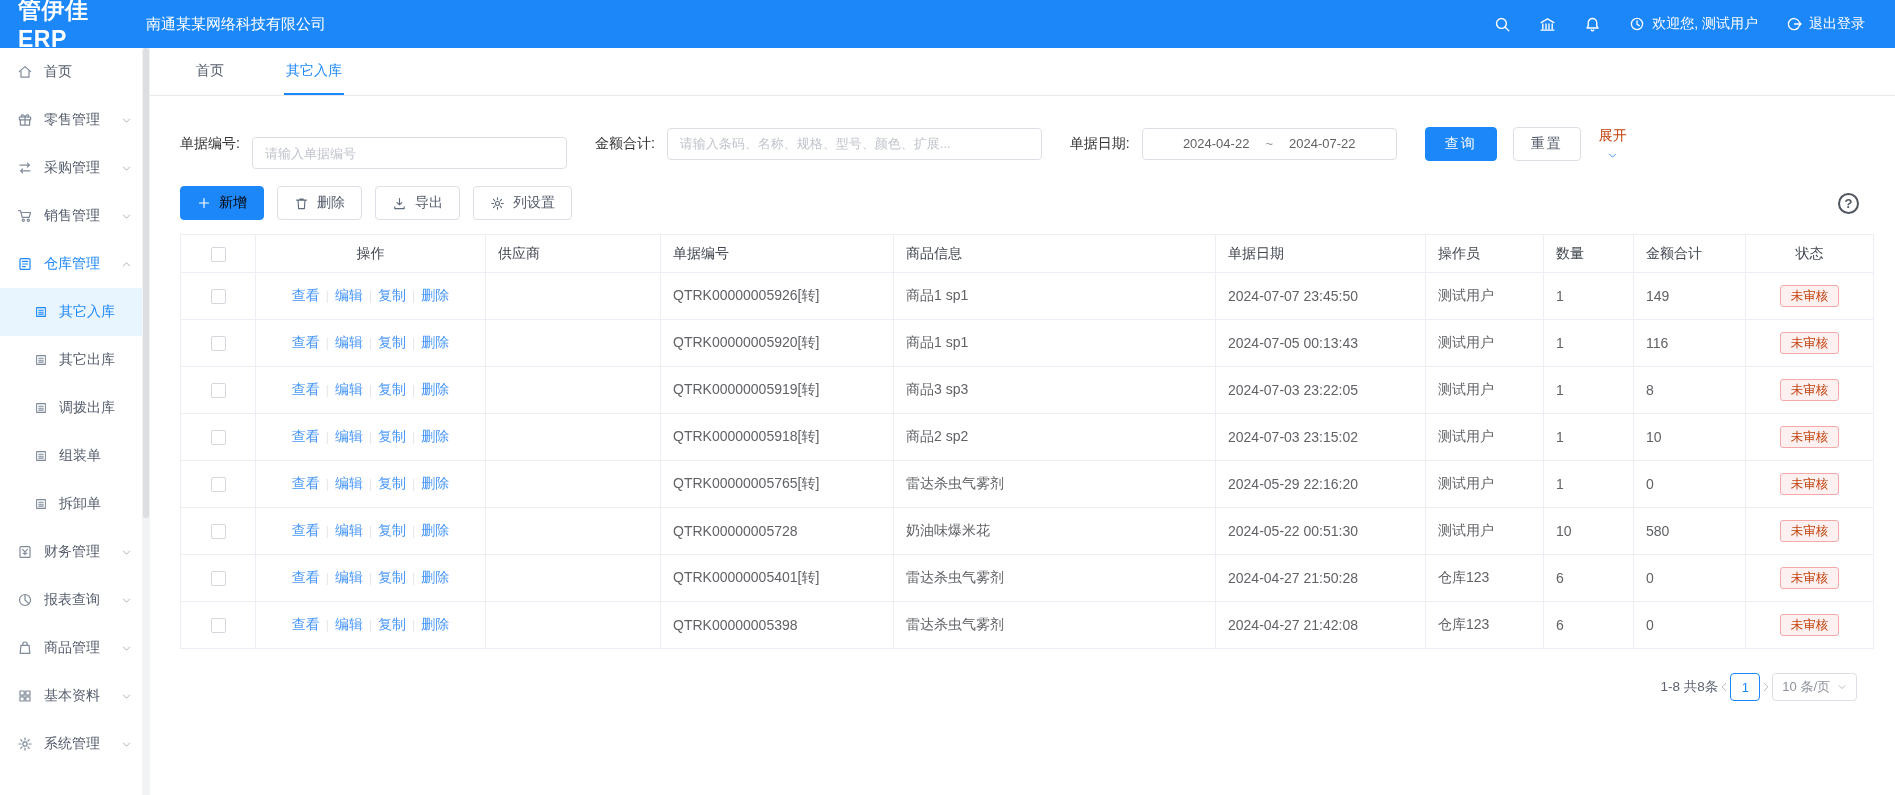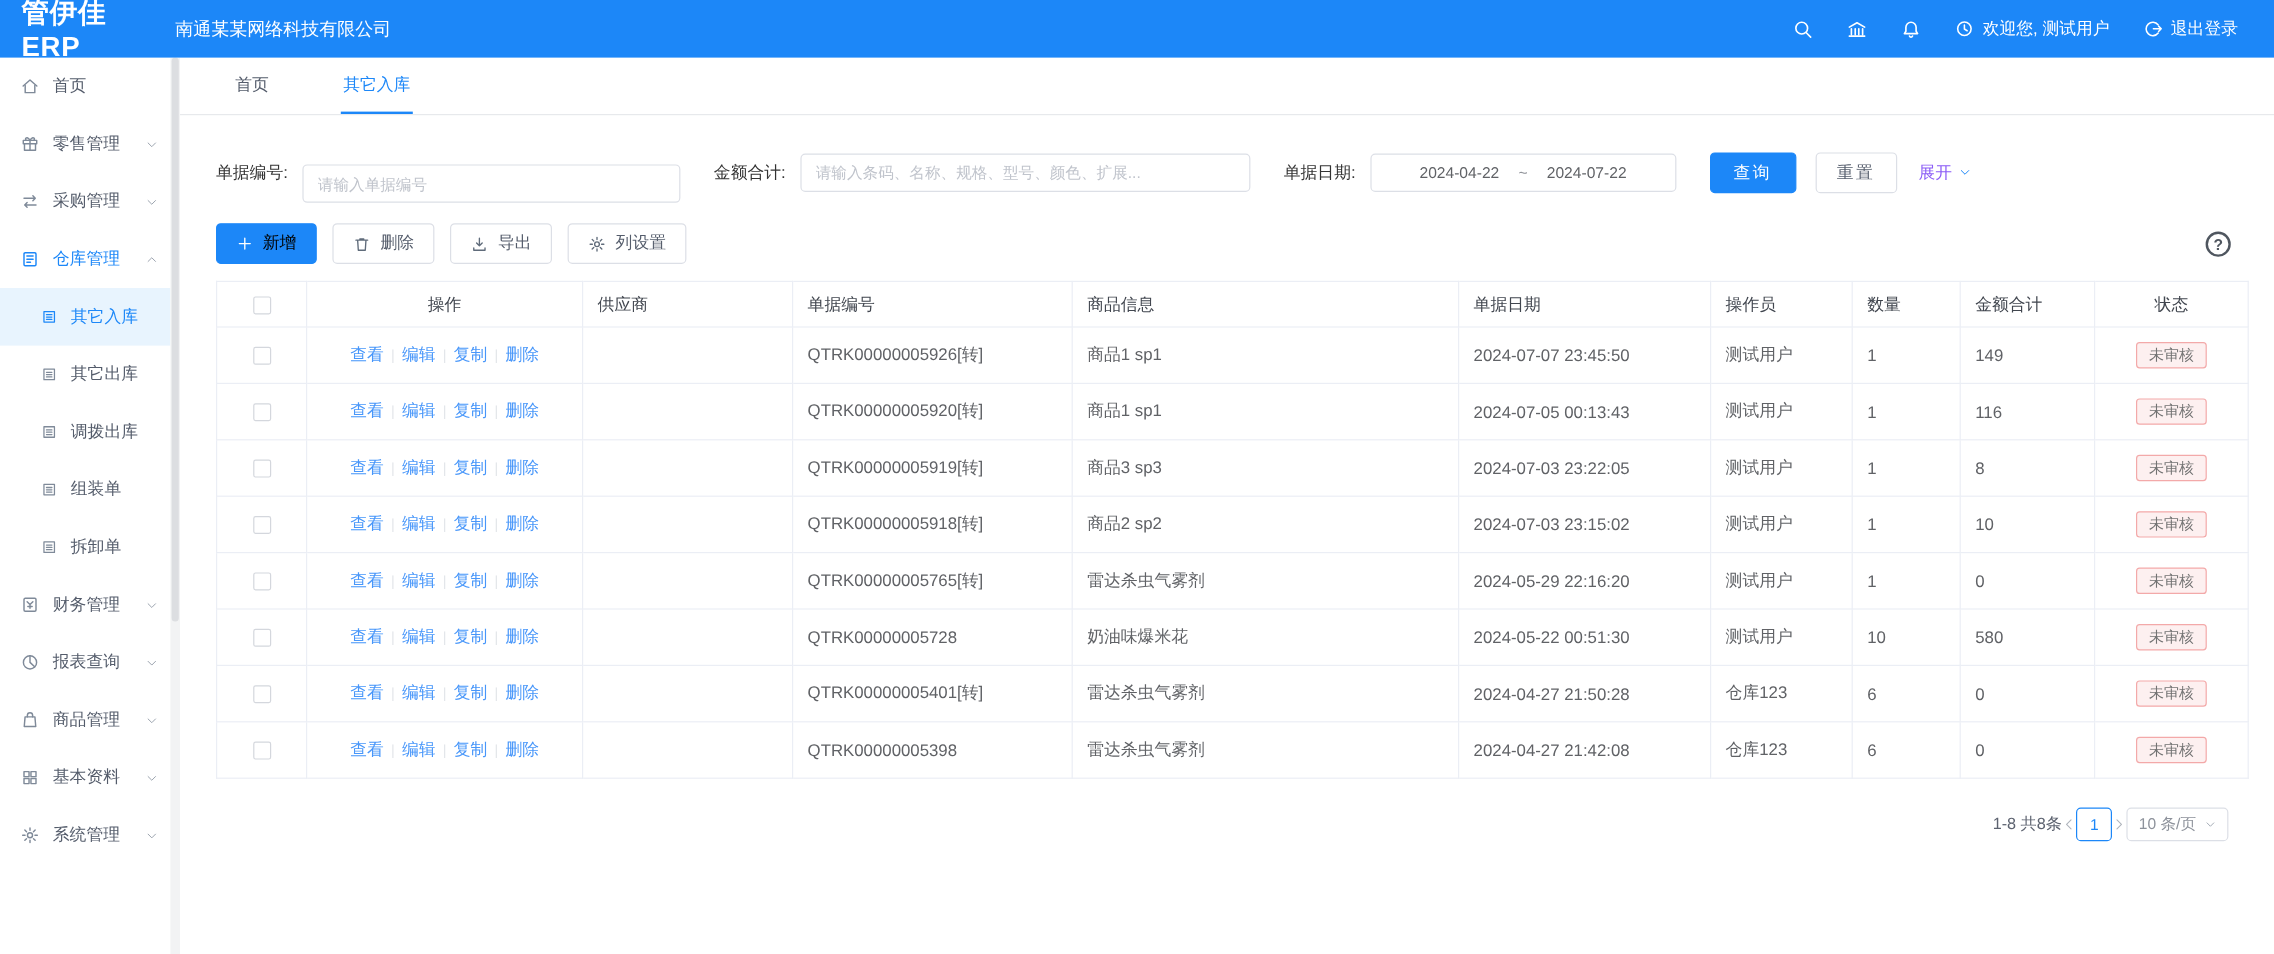--- a/index.html
+++ b/index.html
@@ -46,39 +46,39 @@
   .f-label { color:#333; margin-right:12px; white-space:nowrap; }
   .f-item { display:flex; align-items:center; margin-right:28px; }
   .f-input { height:32px; border:1px solid #dcdfe6; border-radius:4px; padding:0 12px; font-size:13px; color:#606266; outline:none; font-family:inherit; }
   .f-input::placeholder { color:#c0c4cc; }
   .w1 { width:315px;margin-top:19px; } .w2 { width:375px; }
   .date-box { width:255px; height:32px; border:1px solid #dcdfe6; border-radius:4px; display:flex; align-items:center; justify-content:center; gap:16px; font-size:13px; color:#606266; cursor:pointer; }
   .tilde { color:#909399; }
   .btn { height:34px; border-radius:4px; font-size:14px; cursor:pointer; font-family:inherit; letter-spacing:2px; }
   .btn.primary { background:#1c87f8; border:1px solid #1c87f8; color:#fff; padding:0 19px; }
   .btn.plain { background:#fff; border:1px solid #dcdfe6; color:#545c6b; padding:0 17px; margin-left:16px; }
-  .expand { display:flex; align-items:center; gap:5px; color:#8b5cf6; margin-left:18px; cursor:pointer; text-decoration:none; }
+  .expand { display:flex; align-items:center; gap:5px; color:#c2410c; margin-left:18px; cursor:pointer; text-decoration:none;flex-direction:column; }
   .expand .chev { stroke:#1c87f8; margin:0; }
 
   .toolbar { display:flex; align-items:center; gap:13px; padding:17px 36px 0 30px; }
   .tb { height:34px; display:inline-flex; align-items:center; gap:8px; padding:0 16px; font-size:14px; border:1px solid #dcdfe6; background:#fff; color:#545c6b; border-radius:4px; cursor:pointer; font-family:inherit; }
   .tb.primary { background:#1c87f8; border-color:#1c87f8; color:#000000; }
   .tb .ic { width:15px; height:15px; }
   .help { margin-left:auto; width:21px; height:21px; border:2px solid #4f565f; border-radius:50%; color:#4f565f; display:flex; align-items:center; justify-content:center; font-size:13px; font-weight:bold; cursor:pointer; }
 
   .table-wrap { padding:14px 36px 0 30px; }
   table { width:100%; border-collapse:collapse; table-layout:fixed; }
   th, td { border:1px solid #ebeef5; padding:0 12px; text-align:left; white-space:nowrap; overflow:hidden; }
   th { height:38px; color:#41464f; font-weight:500; font-size:14px; }
   td { height:47px; color:#606266; font-size:14px; }
   .c { text-align:center; }
   .cb { width:15px; height:15px; border:1px solid #d4d7dd; border-radius:2px; display:inline-block; background:#fff; vertical-align:middle; cursor:pointer; }
   .op { color:#4796fa; cursor:pointer; text-decoration:none; }
   .sep { color:#e3e6ea; margin:0 6px; font-size:12px; }
-  .badge { display:inline-block; padding:4px 10px; font-size:12.5px; line-height:1; color:#737373; background:#fdf0f0; border:1px solid #f3a9a9; border-radius:3px; }
+  .badge { display:inline-block; padding:4px 10px; font-size:12.5px; line-height:1; color:#c2410c; background:#fdf0f0; border:1px solid #f3a9a9; border-radius:3px; }
 
   .pagination { display:flex; align-items:center; justify-content:flex-end; padding:24px 38px 0 0; color:#5d6370; font-size:13.5px; }
   .pg-arrow { width:12px; height:12px; stroke:#aeb3bb; cursor:pointer; }
   .page-num { min-width:30px; height:28px; border:1px solid #1c87f8; color:#1c87f8; border-radius:4px; display:flex; align-items:center; justify-content:center; font-size:13px; cursor:pointer; }
   .page-size { height:28px; border:1px solid #dcdfe6; border-radius:4px; display:flex; align-items:center; gap:7px; padding:0 9px; color:#8d929b; font-size:13px; cursor:pointer; }
   .page-size .chev { margin:0; }
 </style>
 </head>
 <body>
 
@@ -141,20 +141,31 @@
     <svg class="ic mi-ic" viewBox="0 0 16 16">
         <path d="M3 5.2h9.4M10.4 3.2l2 2-2 2"></path>
         <path d="M13 10.8H3.6M5.6 8.8l-2 2 2 2"></path>
       </svg>
     <span class="mi-label">采购管理</span>
     <svg class="ic chev" viewBox="0 0 16 16">
         <path d="M3.5 6l4.5 4.5L12.5 6"></path>
       </svg>
   </div>
 
+  <div class="menu-item">
+    <svg class="ic mi-ic" viewBox="0 0 16 16">
+        <path d="M1.6 2.6h1.9l1.7 6.8h7l1.4-4.9H4.3"></path>
+        <circle cx="6.3" cy="12.3" r="1.1"></circle>
+        <circle cx="11.3" cy="12.3" r="1.1"></circle>
+      </svg>
+    <span class="mi-label">销售管理</span>
+    <svg class="ic chev" viewBox="0 0 16 16">
+        <path d="M3.5 6l4.5 4.5L12.5 6"></path>
+      </svg>
+  </div>
 
   <div class="menu-item parent-active">
     <svg class="ic mi-ic ic-blue" viewBox="0 0 16 16">
         <rect x="3" y="2.6" width="10" height="10.8" rx="1"></rect>
         <path d="M5.4 5.4h5.2M5.4 8h5.2M5.4 10.6h3"></path>
       </svg>
     <span class="mi-label">仓库管理</span>
     <svg class="ic chev" viewBox="0 0 16 16">
         <path d="M3.5 10l4.5-4.5L12.5 10"></path>
       </svg>

